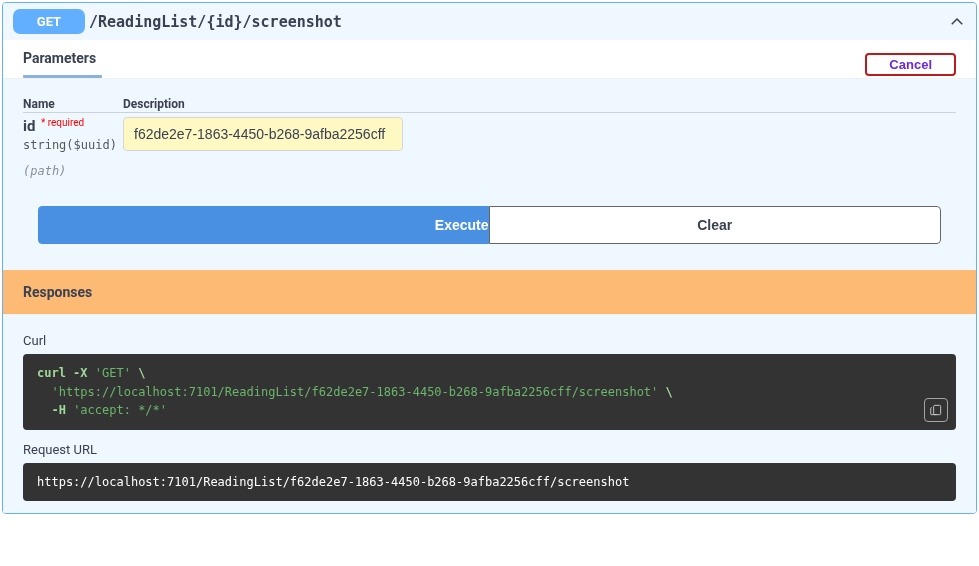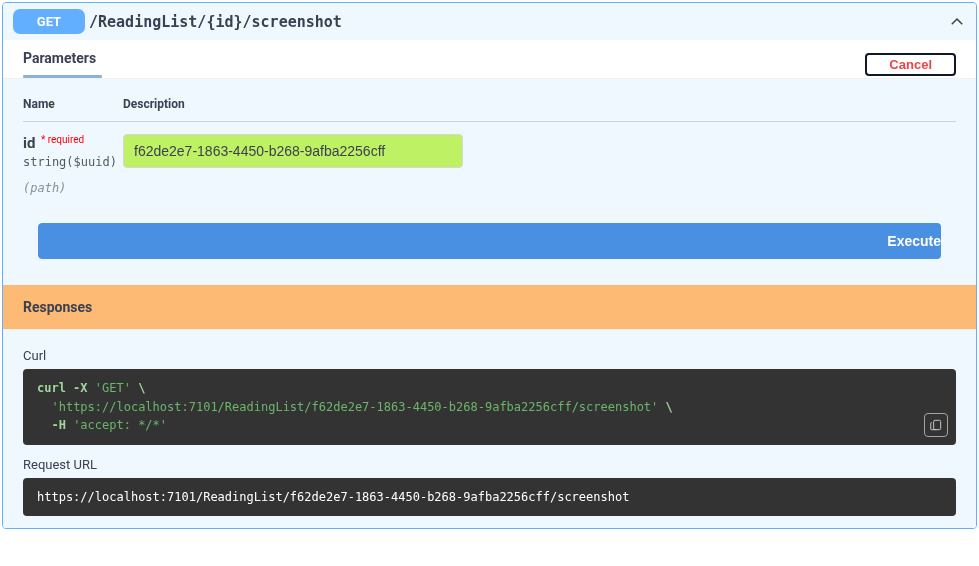--- a/index.html
+++ b/index.html
@@ -71,43 +71,43 @@
     .tab-underline {
       position: absolute;
       bottom: 0;
       left: 0;
       right: -6px;
       height: 3px;
       background: #8bb3d9;
       border-radius: 1px;
     }
     .cancel-btn {
-      border: 2px solid #0f172a;
-      color: #ef4444;
+      border: 2px solid #b91c1c;
+      color: #6d28d9;
       background: #fff;
       font-weight: 700;
       font-size: 13px;
       padding: 2px 22px;
       border-radius: 4px;
       cursor: pointer;
     }
     .shadow-line {
       height: 1px;
       box-shadow: 0 1px 2px rgba(0,0,0,0.12);
       background: rgba(0,0,0,0.06);
     }
     .params-body {
       background: #eff7ff;
       padding: 18px 20px 26px 20px;
     }
     .param-table-header {
       display: flex;
       border-bottom: 1px solid rgba(59,65,81,0.2);
-      padding-bottom: 10px;
-      margin-bottom: 12px;
+      padding-bottom: 1px;
+      margin-bottom: 4px;
     }
     .col-name { width: 100px; font-weight: 700; font-size: 12px; }
     .col-desc { flex: 1; font-weight: 700; font-size: 12px; }
     .param-row { display: flex; align-items: flex-start; }
     .param-name-cell { width: 100px; }
     .param-name {
       font-weight: 700;
       font-size: 15px;
       color: #3b4151;
       display: inline;
@@ -125,26 +125,26 @@
       margin-top: 3px;
     }
     .param-in {
       font-family: Consolas, Monaco, monospace;
       font-size: 12px;
       color: #8a8f98;
       font-style: italic;
       margin-top: 12px;
     }
     .param-input {
-      width: 340px;
+      width: 280px;
       padding: 8px 10px;
       font-size: 14px;
       border: 1px solid #d6d6d6;
       border-radius: 4px;
-      background: #bef264;
+      background: #fef9c3;
       color: #3b4151;
     }
     .button-row {
       display: flex;
       margin: 28px 15px 0 15px;
       border-radius: 4px;
       overflow: hidden;
     }
     .exec-btn {
       flex: 1;
@@ -258,20 +258,21 @@
           <div class="param-type">string($uuid)</div>
           <div class="param-in">(path)</div>
         </div>
         <div class="col-desc">
           <input class="param-input" type="text" value="f62de2e7-1863-4450-b268-9afba2256cff" style="">
         </div>
       </div>
 
       <div class="button-row">
         <button class="exec-btn">Execute</button>
+        <button class="clear-btn">Clear</button>
       </div>
     </div>
 
     <div class="responses-bar">
       <span class="responses-title">Responses</span>
     </div>
     <div class="shadow-line"></div>
 
     <div class="responses-body">
       <div class="code-label">Curl</div>

